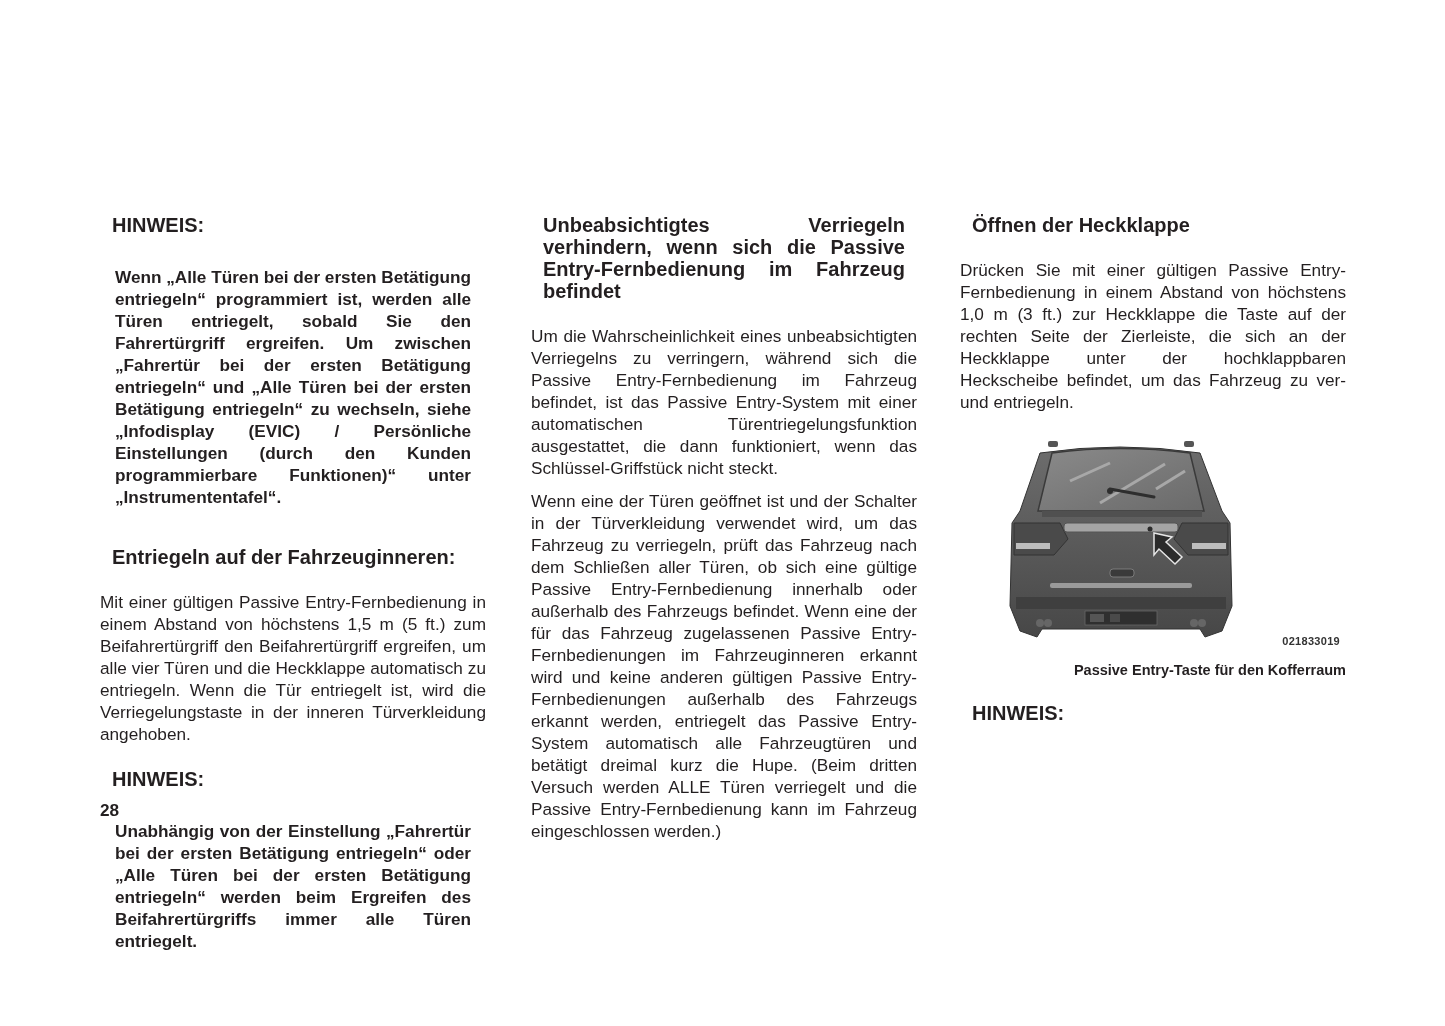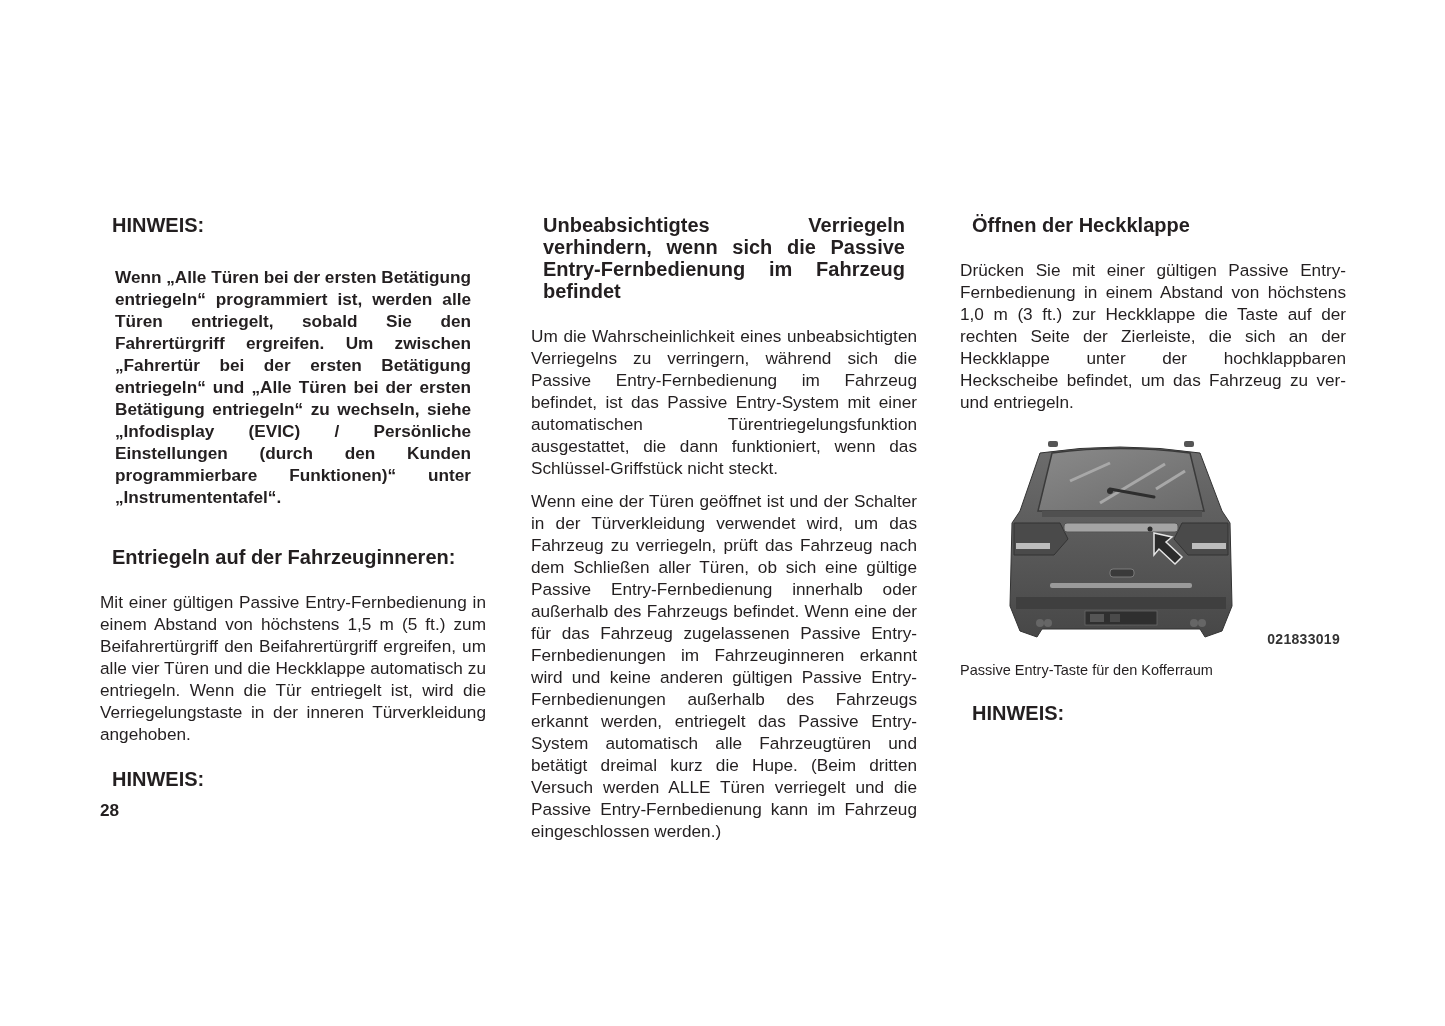--- a/index.html
+++ b/index.html
@@ -7,39 +7,40 @@
          font-family:"Liberation Sans", sans-serif; color:#231f20; }
   .col { position:absolute; top:202px; width:386px; }
   #col1 { left:100px; }
   #col2 { left:531px; }
   #col3 { left:960px; }
   .h { font-weight:bold; font-size:20px; line-height:22px; margin:12px; }
   .note { font-weight:bold; font-size:17.2px; line-height:22px; margin:15px; text-align:justify; }
   .p { font-size:17.2px; line-height:22px; margin:0; text-align:justify; }
   .gap { height:11px; }
   .gap-s { height:3px; }
-  .caption { font-weight:normal; font-size:14.5px; text-align:left; margin:12px 0 0 0; line-height:18px; }
+  .caption { font-weight:bold; font-size:14.5px; text-align:right; margin:12px 0 0 0; line-height:18px; }
   .figure { position:relative; width:386px; height:218px; margin-top:18px; }
-  .fig-code { position:absolute; right:6px; bottom:2px; font-size:14px; font-weight:bold; color:#333; letter-spacing:0.3px; }
+  .fig-code { position:absolute; right:6px; bottom:2px; font-size:11px; font-weight:bold; color:#333; letter-spacing:0.3px; }
   #page-number { position:absolute; left:100px; top:800px; font-size:17.2px;font-weight:bold; }
 </style>
 </head>
 <body>
 
 <div id="col1" class="col">
   <p class="h">HINWEIS:</p>
   <div class="gap-s"></div>
   <p class="note">Wenn „Alle Türen bei der ersten Betätigung entriegeln“ programmiert ist, werden alle Türen entriegelt, sobald Sie den Fahrertürgriff ergreifen. Um zwischen „Fahrertür bei der ersten Betätigung entriegeln“ und „Alle Türen bei der ersten Betätigung entriegeln“ zu wechseln, siehe „Infodisplay (EVIC) / Persönliche Einstellungen (durch den Kunden programmierbare Funktionen)“ unter „Instrumententafel“.</p>
   <div class="gap"></div>
   <p class="h">Entriegeln auf der Fahrzeuginneren:</p>
   <div class="gap"></div>
   <p class="p">Mit einer gültigen Passive Entry-Fernbedienung in einem Abstand von höchstens 1,5 m (5 ft.) zum Beifahrertürgriff den Beifahrertürgriff ergreifen, um alle vier Türen und die Heckklappe automatisch zu entriegeln. Wenn die Tür entriegelt ist, wird die Verriegelungstaste in der inneren Türverkleidung angehoben.</p>
   <div class="gap"></div>
   <p class="h">HINWEIS:</p>
   <div class="gap-s"></div>
+  <p class="note">Unabhängig von der Einstellung „Fahrertür bei der ersten Betätigung entriegeln“ oder „Alle Türen bei der ersten Betätigung entriegeln“ werden beim Ergreifen des Beifahrertürgriffs immer alle Türen entriegelt.</p>
 </div>
 
 <div id="col2" class="col">
   <p class="h" style="text-align:justify">Unbeabsichtigtes Verriegeln verhindern, wenn sich die Passive Entry-Fernbedienung im Fahrzeug befindet</p>
   <div class="gap"></div>
   <p class="p">Um die Wahrscheinlichkeit eines unbeabsichtigten Verriegelns zu verringern, während sich die Passive Entry-Fernbedienung im Fahrzeug befindet, ist das Passive Entry-System mit einer automatischen Türentriegelungsfunktion ausgestattet, die dann funktioniert, wenn das Schlüssel-Griffstück nicht steckt.</p>
   <div class="gap"></div>
   <p class="p">Wenn eine der Türen geöffnet ist und der Schalter in der Türverkleidung verwendet wird, um das Fahrzeug zu verriegeln, prüft das Fahrzeug nach dem Schließen aller Türen, ob sich eine gültige Passive Entry-Fernbedienung innerhalb oder außerhalb des Fahrzeugs befindet. Wenn eine der für das Fahrzeug zugelassenen Passive Entry-Fernbedienungen im Fahrzeuginneren erkannt wird und keine anderen gültigen Passive Entry-Fernbedienungen außerhalb des Fahrzeugs erkannt werden, entriegelt das Passive Entry-System automatisch alle Fahrzeugtüren und betätigt dreimal kurz die Hupe. (Beim dritten Versuch werden ALLE Türen verriegelt und die Passive Entry-Fernbedienung kann im Fahrzeug eingeschlossen werden.)</p>
 </div>
 

